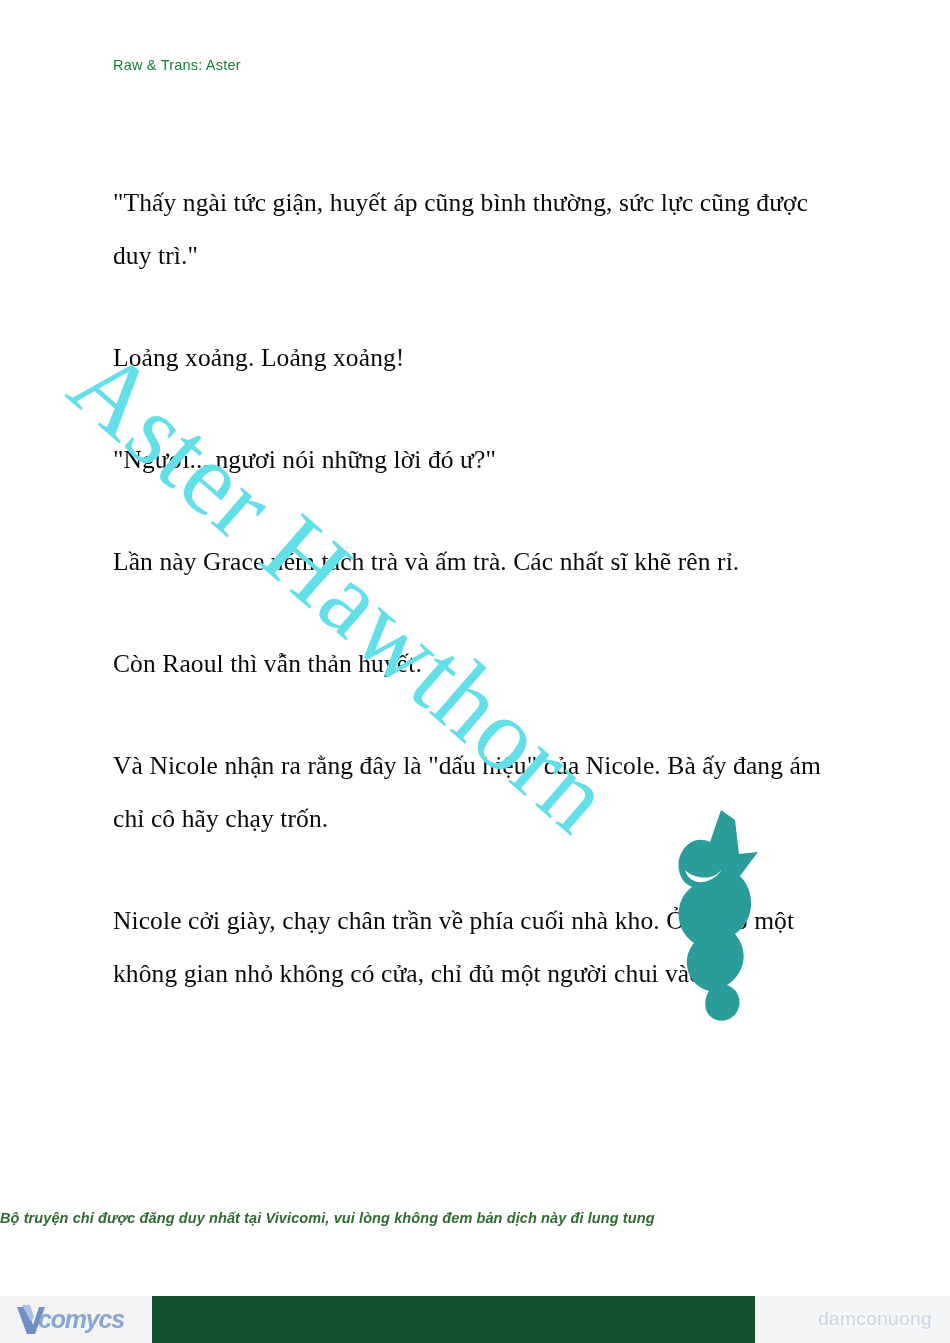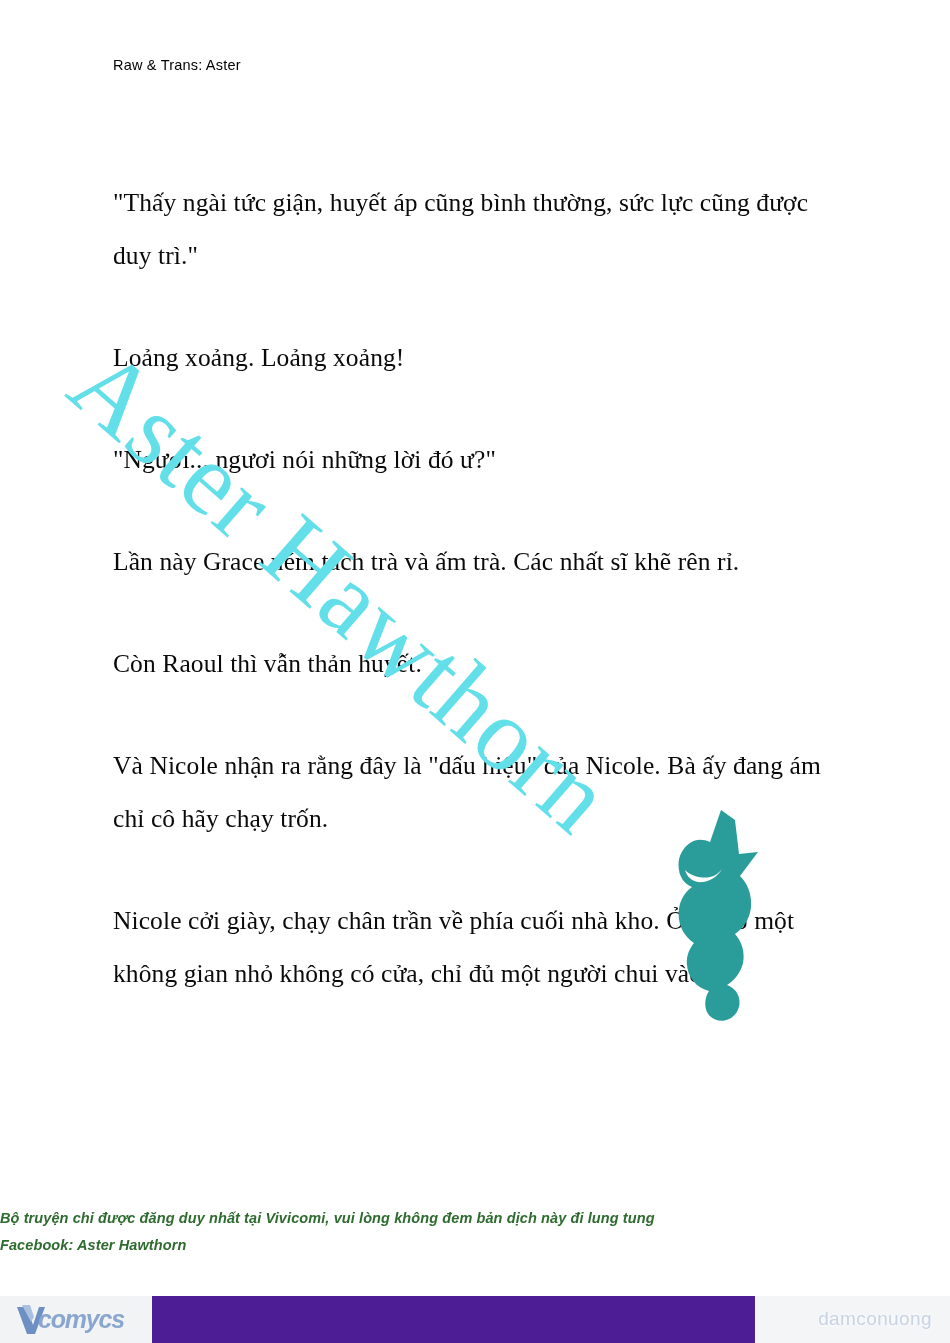--- a/index.html
+++ b/index.html
@@ -19,21 +19,21 @@
     overflow: hidden;
   }
 
   
   .header-credit {
     position: absolute;
     left: 113px;
     top: 57px;
     font-family: "Liberation Sans", sans-serif;
     font-size: 14.5px;
-    color: #000000;
+    color: #15803d;
     letter-spacing: 0.2px;
     white-space: nowrap;
   }
 
   
   .watermark {
     position: absolute;
     left: 120px;
     top: 330px;
     width: 820px;
@@ -102,21 +102,21 @@
     letter-spacing: 0.1px;
   }
 
   
   .bottom-bar {
     position: absolute;
     left: 0;
     top: 1296px;
     width: 950px;
     height: 47px;
-    background: #4c1d95;
+    background: #14532d;
     z-index: 6;
   }
   .bottom-bar .left-tint {
     position: absolute;
     left: 0;
     top: 0;
     width: 152px;
     height: 47px;
     background: #f2f3f5;
   }
@@ -209,21 +209,20 @@
       C 28 70 38 73 47 71
       C 52 70 56 67 59 63
       C 55 70 48 75 40 76
       C 31 77 24 72 22 64
       Z
     "></path>
   </svg>
 
   <div class="footer-credit">
     <div class="footer-line">Bộ truyện chỉ được đăng duy nhất tại Vivicomi, vui lòng không đem bản dịch này đi lung tung</div>
-    <div class="footer-line">Facebook: Aster Hawthorn</div>
   </div>
 
   <div class="bottom-bar">
     <div class="left-tint"></div>
     <div class="right-tint"></div>
 
     <div class="vcomycs-logo">
       <svg width="30" height="33" viewBox="0 0 30 33">
         <path fill="#6E8FC4" d="M 1 3 L 11 3 L 17 21 L 23 3 L 29 3 L 19 30 L 11 30 Z"></path>
         <path fill="#A9C0E0" d="M 6 1 L 14 1 L 18 13 L 15 18 Z"></path>

